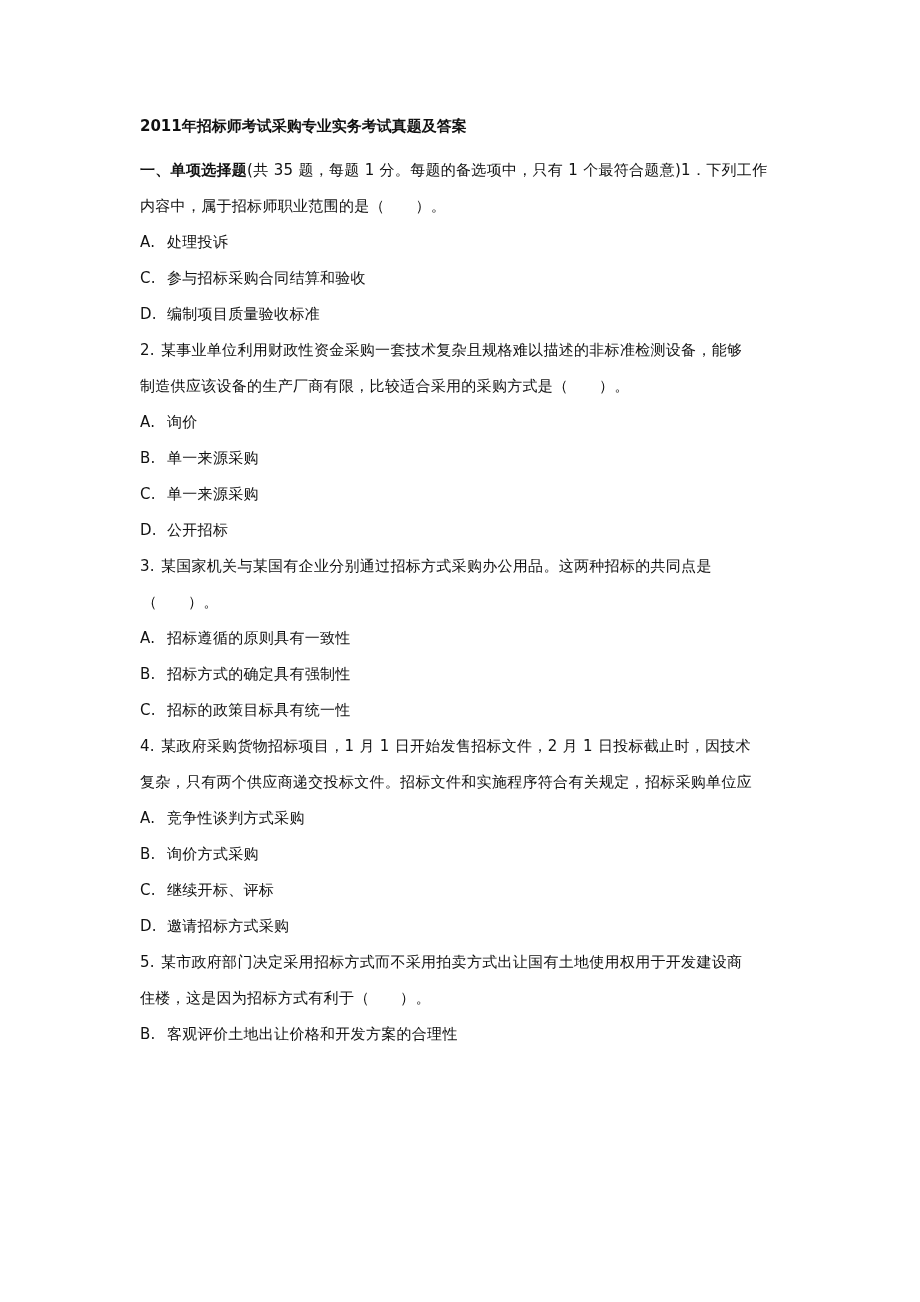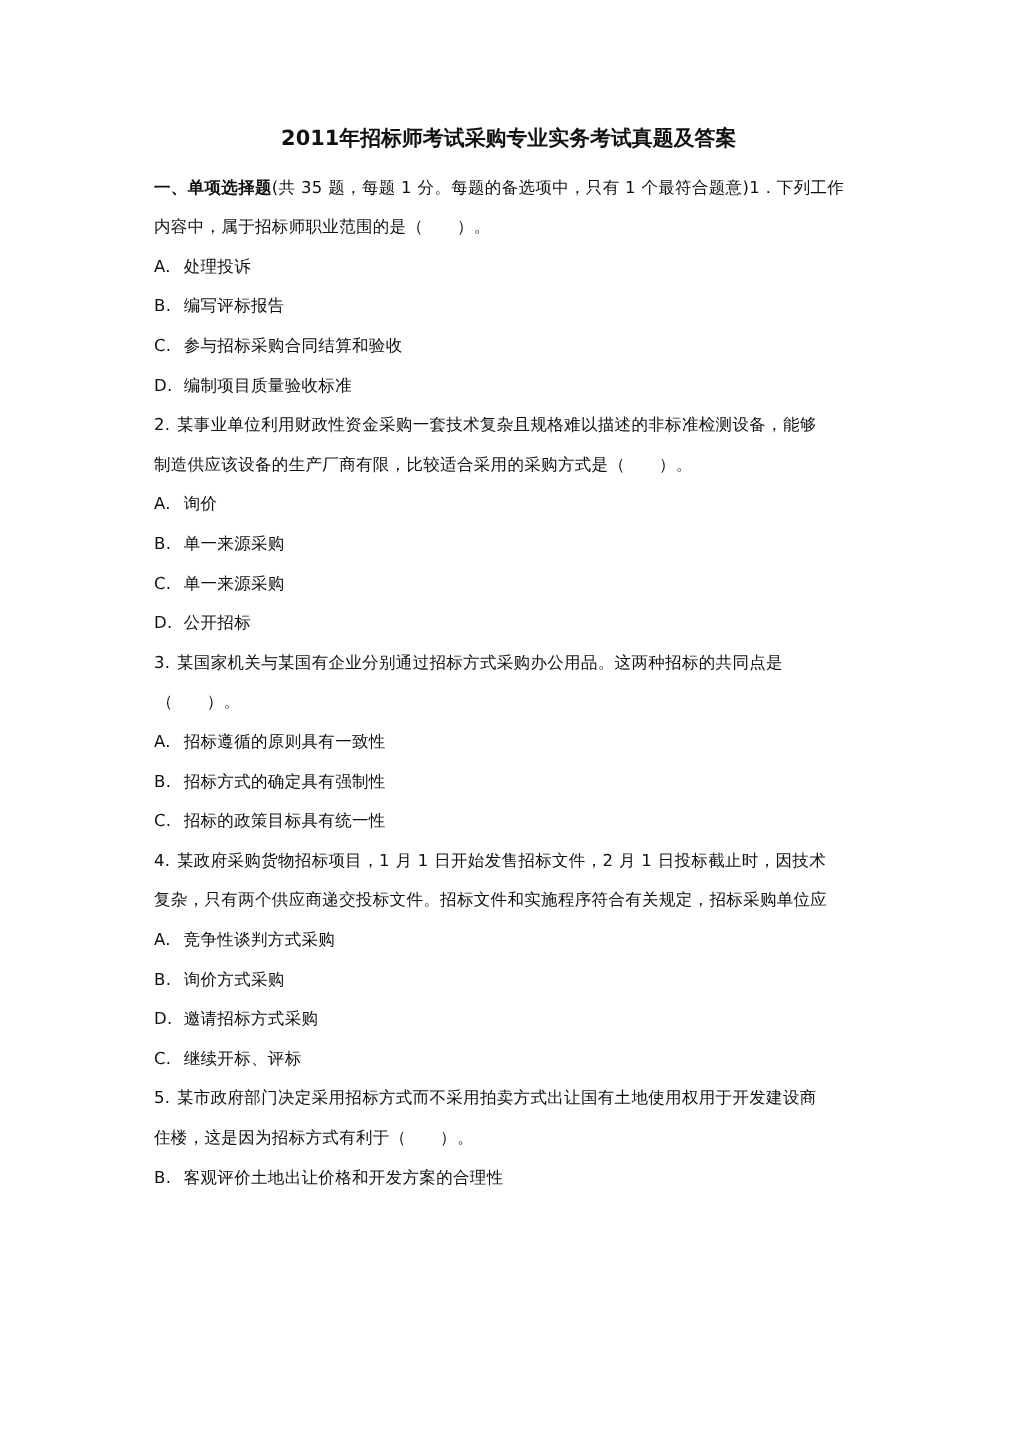--- a/index.html
+++ b/index.html
@@ -15,23 +15,23 @@
     font-family: "DejaVu Sans", "Liberation Sans", sans-serif;
     color: #111111;
   }
   .page {
     position: absolute;
     left: 140px;
     top: 116px;
     width: 645px;
   }
   .title {
-    text-align: center;
+    text-align: left;
     font-weight: bold;
-    font-size: 19px;
+    font-size: 15px;
     line-height: 20px;
     height: 20px;
     margin-bottom: 16px;
     letter-spacing: 0px;
   }
   .line {
     font-size: 15px;
     line-height: 36px;
     height: 36px;
     white-space: nowrap;
@@ -59,41 +59,40 @@
 <div class="page">
 
   <div class="title">2011年招标师考试采购专业实务考试真题及答案</div>
 
   <div class="line">
     <span class="bold">一、单项选择题</span><span>(共 35 题，每题 1 分。每题的备选项中，只有 1 个最符合题意)1．下列工作</span>
   </div>
   <div class="line">内容中，属于招标师职业范围的是（　　）。</div>
 
   <div class="line"><span class="opt-letter">A.</span><span>处理投诉</span></div>
-  <div class="line"><span class="opt-letter">B.</span><span>编写评标报告</span></div>
   <div class="line"><span class="opt-letter">C.</span><span>参与招标采购合同结算和验收</span></div>
   <div class="line"><span class="opt-letter">D.</span><span>编制项目质量验收标准</span></div>
 
   <div class="line"><span class="qnum">2.</span><span>某事业单位利用财政性资金采购一套技术复杂且规格难以描述的非标准检测设备，能够</span></div>
   <div class="line">制造供应该设备的生产厂商有限，比较适合采用的采购方式是（　　）。</div>
   <div class="line"><span class="opt-letter">A.</span><span>询价</span></div>
   <div class="line"><span class="opt-letter">B.</span><span>单一来源采购</span></div>
   <div class="line"><span class="opt-letter">C.</span><span>单一来源采购</span></div>
   <div class="line"><span class="opt-letter">D.</span><span>公开招标</span></div>
 
   <div class="line"><span class="qnum">3.</span><span>某国家机关与某国有企业分别通过招标方式采购办公用品。这两种招标的共同点是</span></div>
   <div class="line indent-paren">（　　）。</div>
   <div class="line"><span class="opt-letter">A.</span><span>招标遵循的原则具有一致性</span></div>
   <div class="line"><span class="opt-letter">B.</span><span>招标方式的确定具有强制性</span></div>
   <div class="line"><span class="opt-letter">C.</span><span>招标的政策目标具有统一性</span></div>
 
   <div class="line"><span class="qnum">4.</span><span>某政府采购货物招标项目，1 月 1 日开始发售招标文件，2 月 1 日投标截止时，因技术</span></div>
   <div class="line">复杂，只有两个供应商递交投标文件。招标文件和实施程序符合有关规定，招标采购单位应</div>
   <div class="line"><span class="opt-letter">A.</span><span>竞争性谈判方式采购</span></div>
   <div class="line"><span class="opt-letter">B.</span><span>询价方式采购</span></div>
+  <div class="line"><span class="opt-letter">C.</span><span>继续开标、评标</span></div>
   <div class="line"><span class="opt-letter">D.</span><span>邀请招标方式采购</span></div>
-  <div class="line"><span class="opt-letter">C.</span><span>继续开标、评标</span></div>
 
   <div class="line"><span class="qnum">5.</span><span>某市政府部门决定采用招标方式而不采用拍卖方式出让国有土地使用权用于开发建设商</span></div>
   <div class="line">住楼，这是因为招标方式有利于（　　）。</div>
   <div class="line"><span class="opt-letter">B.</span><span>客观评价土地出让价格和开发方案的合理性</span></div>
 
 </div>
 
 </body></html>

